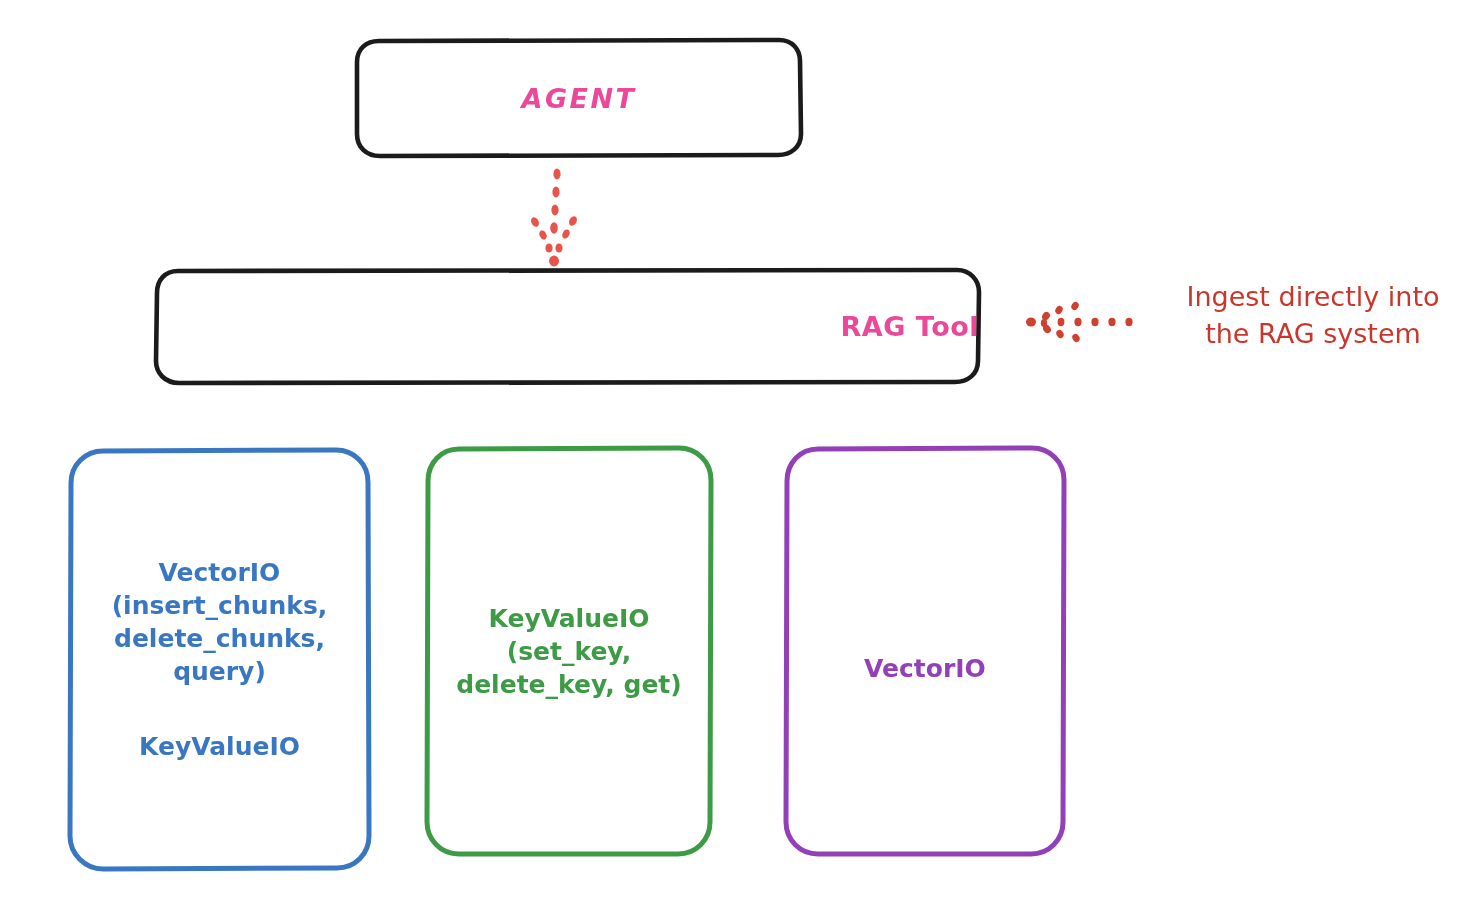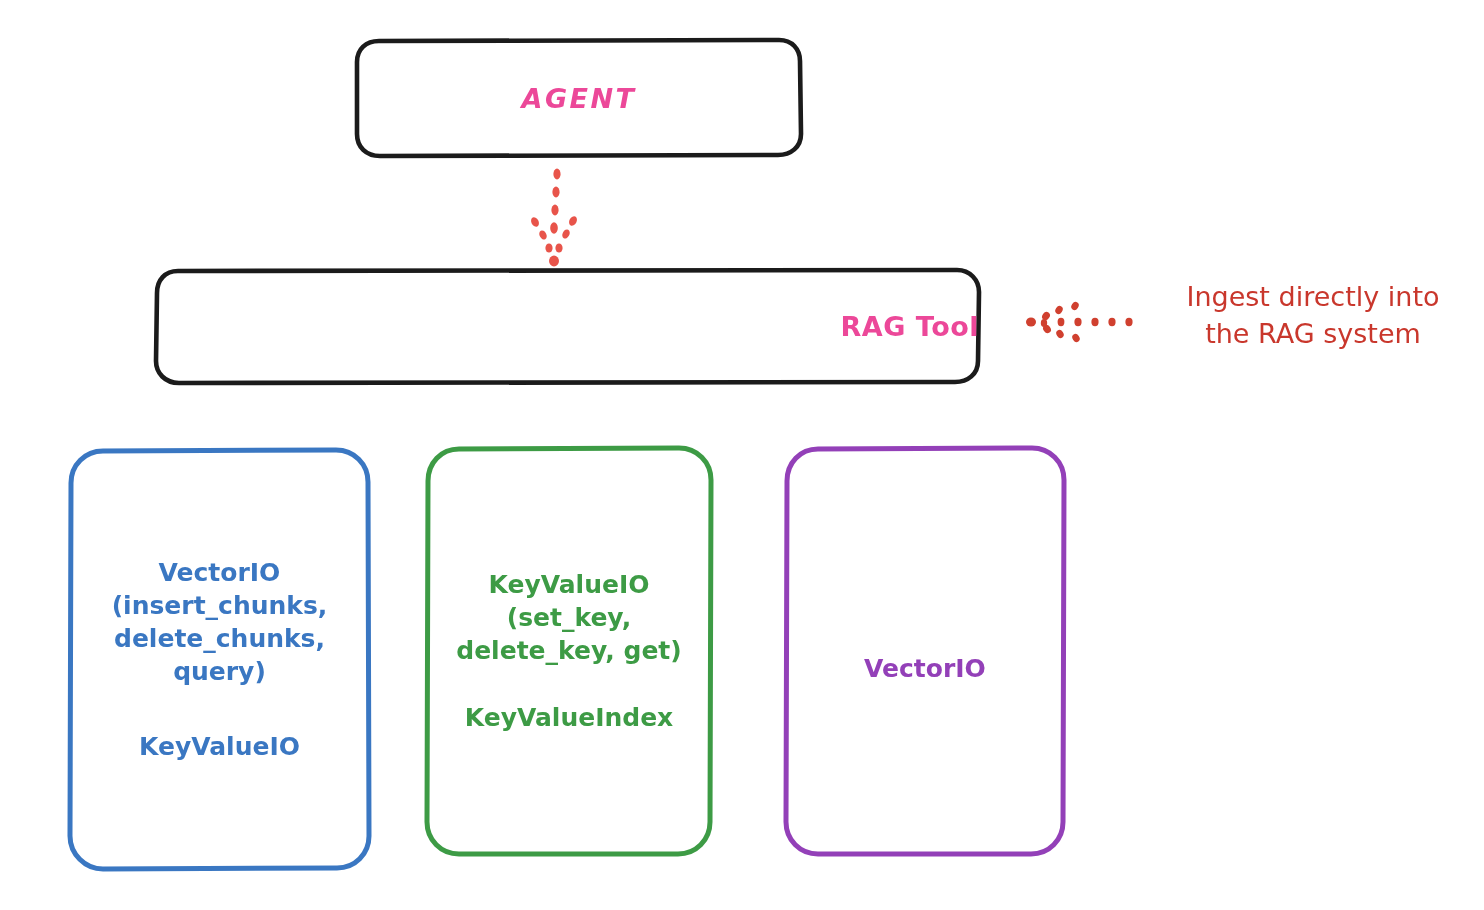--- a/index.html
+++ b/index.html
@@ -215,21 +215,20 @@
 (insert_chunks,
 delete_chunks,
 query)</div>
   <div class="node-text secondary c-blue">KeyValueIO</div>
 </div>
 
 <div class="node node-kv">
   <div class="node-text primary c-green">KeyValueIO
 (set_key,
 delete_key, get)</div>
-  <div class="node-text secondary c-green">KeyValueIndex</div>
 </div>
 
 <div class="node node-sql">
   <div class="node-text secondary c-purple">VectorIO</div>
 </div>
 
 <div class="annotation">Ingest directly into
 the RAG system</div>
 
 </body></html>

